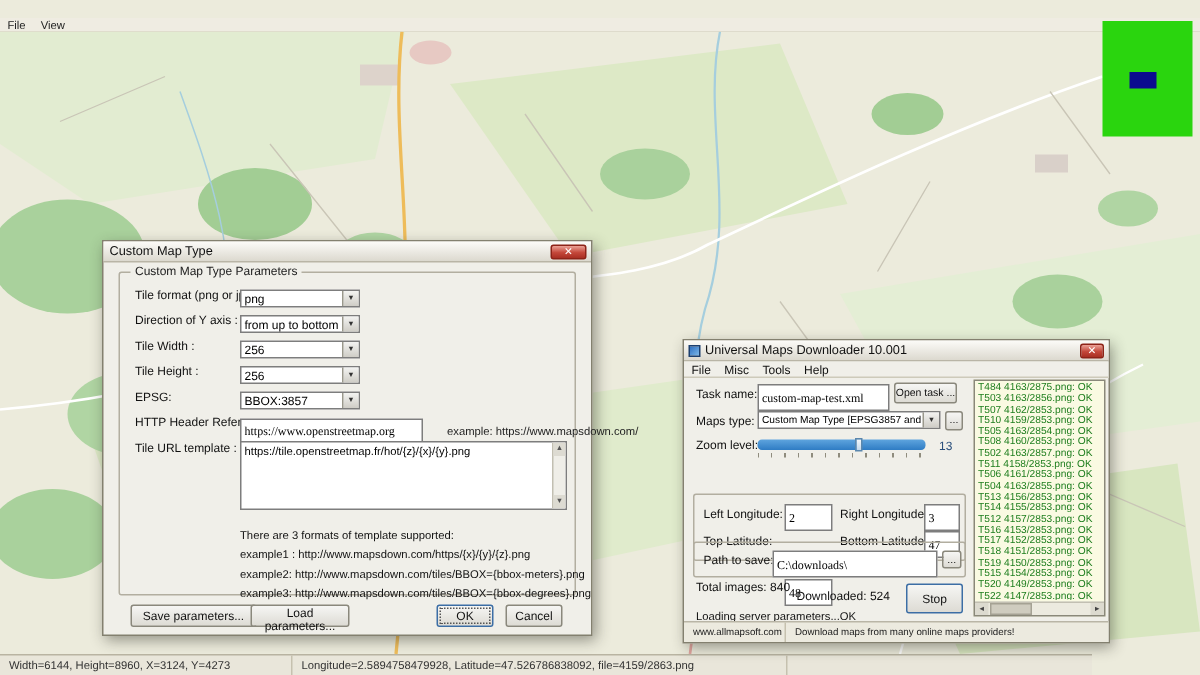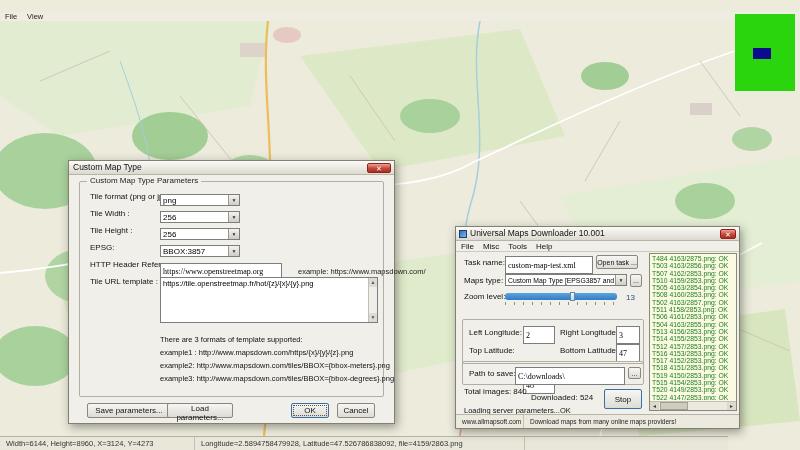--- a/index.html
+++ b/index.html
@@ -150,20 +150,23 @@
 
     <div id="cmt-body">
       <span class="gb-label">Custom Map Type Parameters</span>
 
       <div>
 
           <div class="cmt-row">
             <span class="lbl">Tile format (png or jpg):</span><span class="combo" style="width:80px"><span class="combo-text">png</span><span class="combo-btn">▼</span></span>
           </div>
 
+          <div class="cmt-row">
+            <span class="lbl">Direction of Y axis :</span><span class="combo" style="width:80px"><span class="combo-text">from up to bottom</span><span class="combo-btn">▼</span></span>
+          </div>
 
           <div class="cmt-row">
             <span class="lbl">Tile Width :</span><span class="combo" style="width:80px"><span class="combo-text">256</span><span class="combo-btn">▼</span></span>
           </div>
 
           <div class="cmt-row">
             <span class="lbl">Tile Height :</span><span class="combo" style="width:80px"><span class="combo-text">256</span><span class="combo-btn">▼</span></span>
           </div>
 
           <div class="cmt-row">
@@ -222,21 +225,21 @@
       </span>
     <button class="pushbtn" style="left:174px; top:47px; width:12px; height:13px; font-size:7px">...</button>
 
     <span class="umd-lbl" style="left:8px; top:65px">Zoom level:</span>
     <span class="slider" style="left:49px; top:66px; width:112px">
         <span class="slider-thumb" style="left:58%"></span>
       </span>
     <span class="ticks" style="left:49px; top:75px; width:112px"></span>
     <span class="umd-lbl" style="left:170px; top:66px; color:#2a4f7c">13</span>
 
-    <div class="gb" style="left:6px; top:92px; width:182px; height:45px">
+    <div class="gb" style="left:6px; top:102px; width:182px; height:45px">
       <span class="umd-lbl" style="left:6px; top:8px">Left Longitude:</span>
       <input class="field" style="position: absolute; left: 60px; top: 6px; width: 32px; height: 11px;" value="2">
       <span class="umd-lbl" style="left:97px; top:8px">Right Longitude:</span>
       <input class="field" style="position: absolute; left: 153px; top: 6px; width: 24px; height: 11px;" value="3">
       <span class="umd-lbl" style="left:6px; top:26px">Top Latitude:</span>
       <input class="field" style="position: absolute; left: 60px; top: 24px; width: 32px; height: 11px; margin-top: 32px;" value="48">
       <span class="umd-lbl" style="left:97px; top:26px">Bottom Latitude:</span>
       <input class="field" style="position: absolute; left: 153px; top: 24px; width: 24px; height: 11px;" value="47">
     </div>
 

